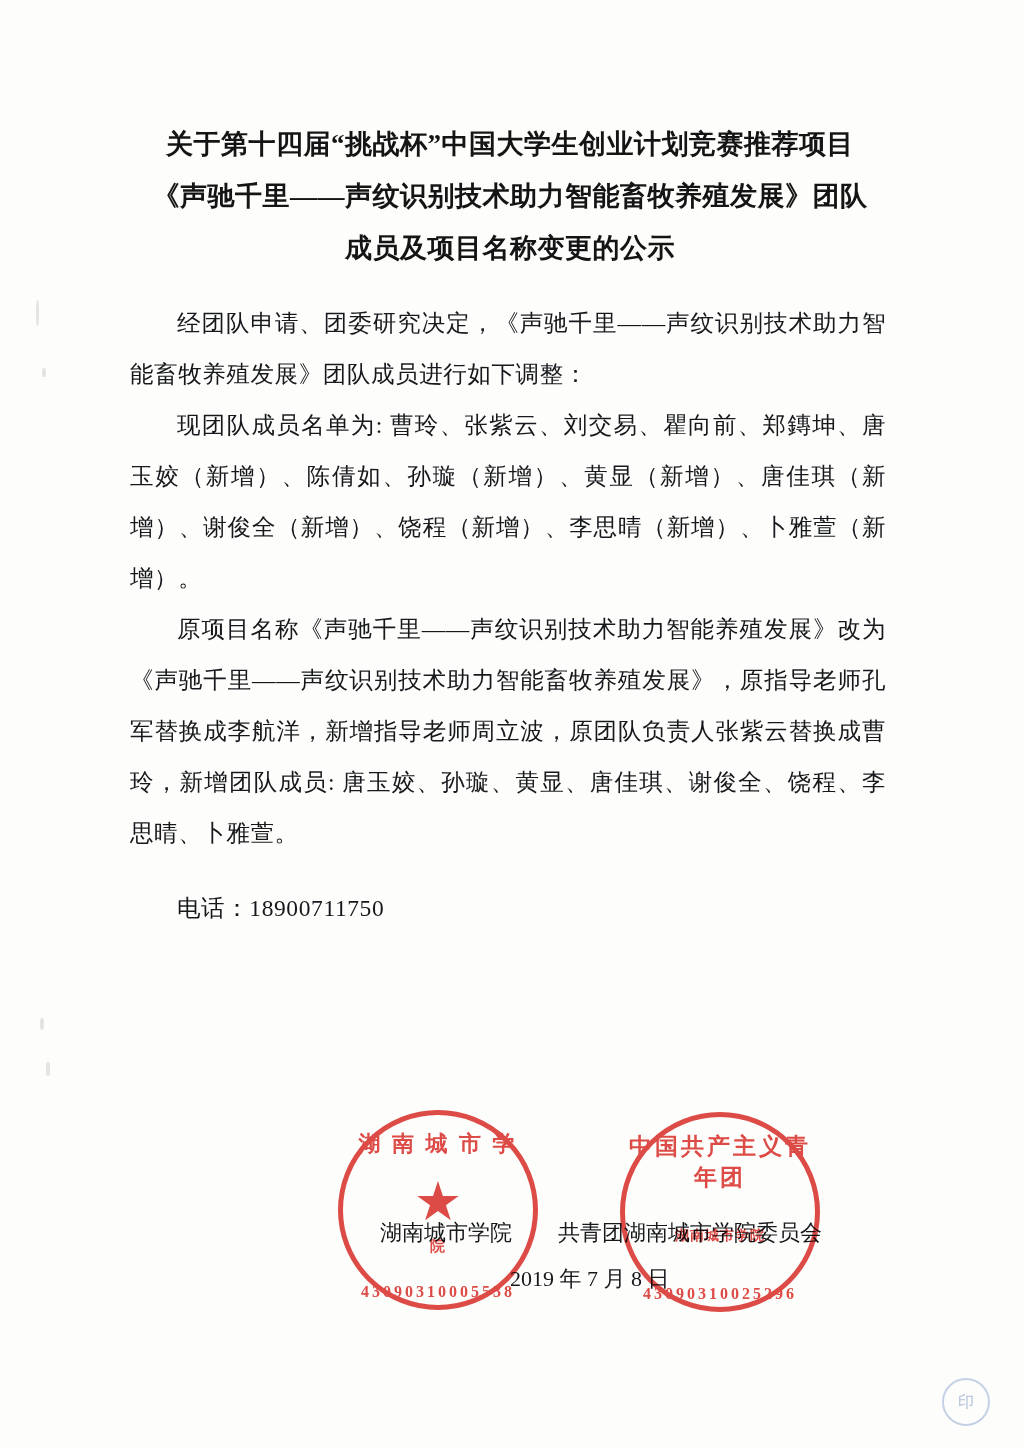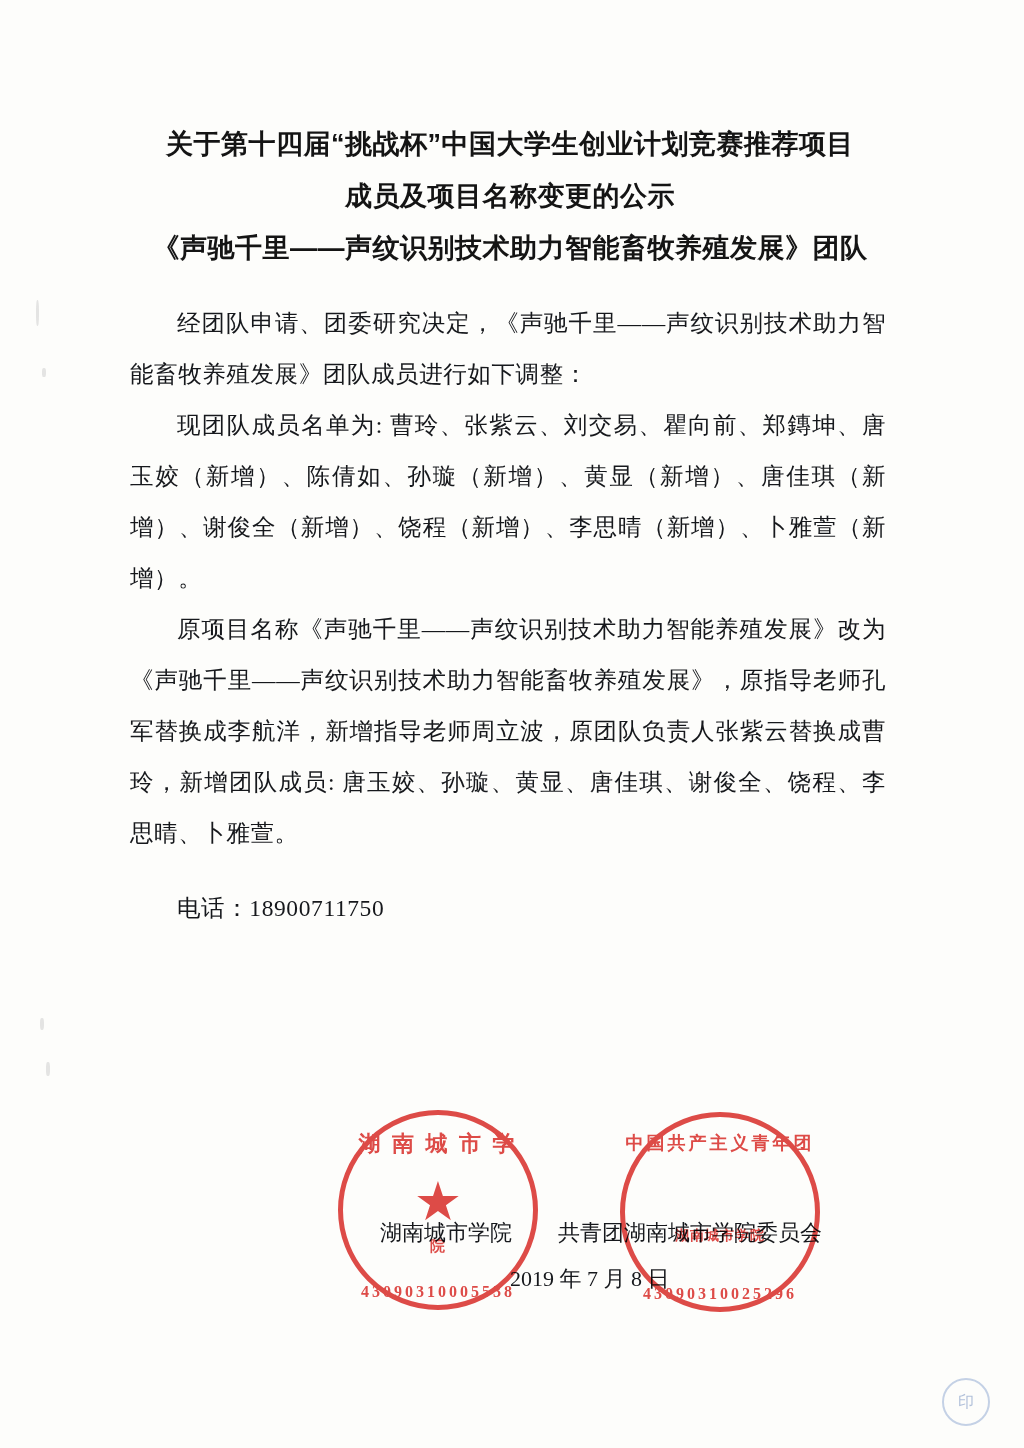--- a/index.html
+++ b/index.html
@@ -35,21 +35,21 @@
   }
   .title {
     text-align: center;
     font-weight: bold;
     font-size: 27px;
     line-height: 52px;
     letter-spacing: 0.5px;
     color: #141414;
     font-family: "Liberation Sans", sans-serif;
   }
-  .title-line { display: block; white-space: nowrap; }
+  .title-line { display: block; white-space: nowrap; font-family: Liberation Serif, serif; }
   .body {
     margin-top: 24px;
     font-size: 23.5px;
     line-height: 51px;
     text-align: justify;
     color: #16181c;
     letter-spacing: 0.6px;
   }
   .para {
     text-indent: 2em;
@@ -127,21 +127,21 @@
     position: absolute;
     left: 0;
     width: 100%;
     top: 64%;
     text-align: center;
     color: #d8231f;
     font-size: 15px;
     font-weight: bold;
     letter-spacing: 1px;
   }
-  .stamp-right .stamp-arc-top { font-size: 18px; }
+  .stamp-right .stamp-arc-top { font-size: 23px; }
   .stamp-right .stamp-mid { top: 58%; font-size: 14px; }
   .watermark {
     position: absolute;
     right: 34px;
     bottom: 22px;
     width: 44px;
     height: 44px;
     border: 2px solid #9fb4d8;
     border-radius: 50%;
     opacity: 0.6;
@@ -160,22 +160,22 @@
 
   <div class="speckle" style="left:36px;top:300px;width:3px;height:26px;"></div>
   <div class="speckle" style="left:42px;top:368px;width:4px;height:9px;"></div>
   <div class="speckle" style="left:40px;top:1018px;width:4px;height:12px;"></div>
   <div class="speckle" style="left:46px;top:1062px;width:4px;height:14px;"></div>
 
   <div class="doc">
 
     <div class="title">
       <span class="title-line">关于第十四届“挑战杯”中国大学生创业计划竞赛推荐项目</span>
+      <span class="title-line">《声驰千里——声纹识别技术助力智能畜牧养殖发展》团队</span>
       <span class="title-line">成员及项目名称变更的公示</span>
-      <span class="title-line">《声驰千里——声纹识别技术助力智能畜牧养殖发展》团队</span>
     </div>
 
     <div class="body">
       <p class="para">经团队申请、团委研究决定，《声驰千里——声纹识别技术助力智能畜牧养殖发展》团队成员进行如下调整：</p>
       <p class="para">现团队成员名单为: 曹玲、张紫云、刘交易、瞿向前、郑鏄坤、唐玉姣（新增）、陈倩如、孙璇（新增）、黄显（新增）、唐佳琪（新增）、谢俊全（新增）、饶程（新增）、李思晴（新增）、卜雅萱（新增）。</p>
       <p class="para">原项目名称《声驰千里——声纹识别技术助力智能养殖发展》改为《声驰千里——声纹识别技术助力智能畜牧养殖发展》，原指导老师孔军替换成李航洋，新增指导老师周立波，原团队负责人张紫云替换成曹玲，新增团队成员: 唐玉姣、孙璇、黄显、唐佳琪、谢俊全、饶程、李思晴、卜雅萱。</p>
       <p class="contact-line">电话：18900711750</p>
     </div>
   </div>
 

